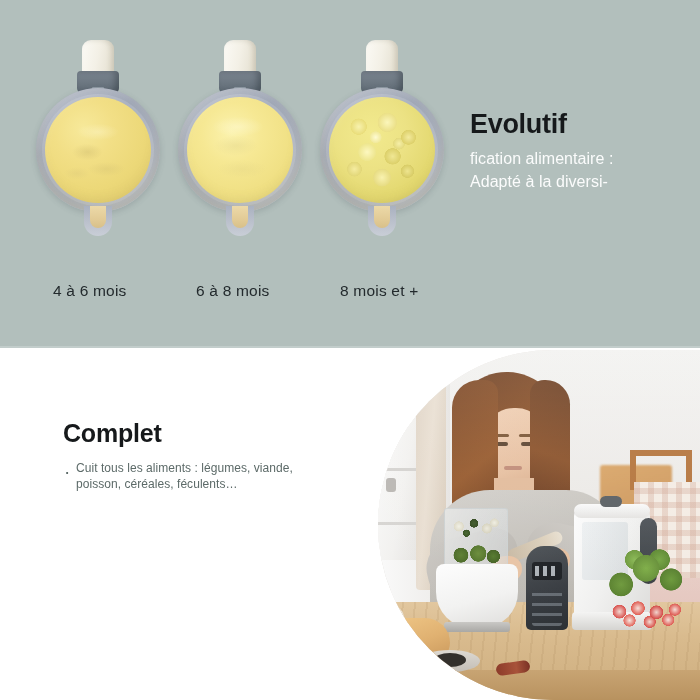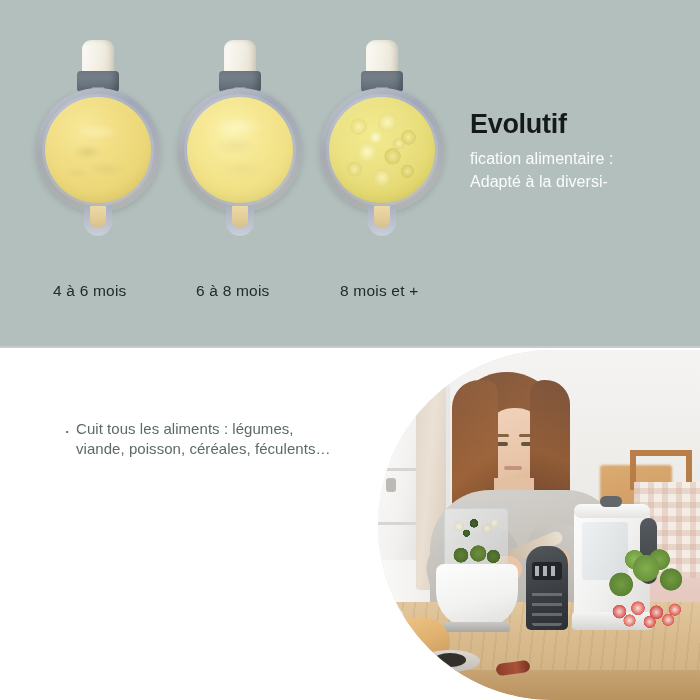--- a/index.html
+++ b/index.html
@@ -254,21 +254,21 @@
     margin: 0 0 12px 0;
   }
   .complet-list {
     list-style: none;
     margin: 0;
     padding: 0;
   }
   .complet-list li {
     position: relative;
     padding-left: 13px;
-    font-size: 15px;
+    font-size: 12px;
     line-height: 1.36;
     color: #5c6a68;
     letter-spacing: 0.05px;
     margin-bottom: 1px;
   }
   .complet-list li::before {
     content: "\00B7";
     position: absolute;
     left: 1px;
     top: -1px;
@@ -638,20 +638,21 @@
         <div>fication alimentaire :</div>
         <div>Adapté à la diversi-</div>
       </div>
     </div>
 
     <div class="top-divider"></div>
   </div>
 
   <div class="bottom-section">
     <div class="complet-block">
+      <div class="complet-title">Complet</div>
       <ul class="complet-list">
         <li>Cuit tous les aliments : légumes, viande, poisson, céréales, féculents…</li>
       </ul>
     </div>
   </div>
 
   <div class="photo">
     <div class="ph ph-wall"></div>
     <div class="ph ph-wall-left"></div>
     <div class="ph ph-cabinet"></div>

